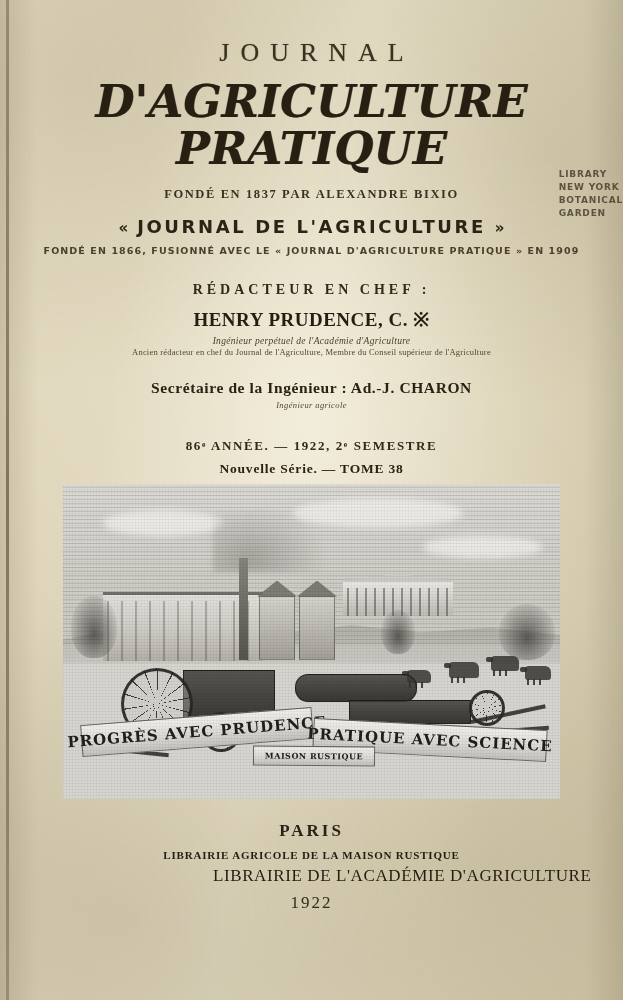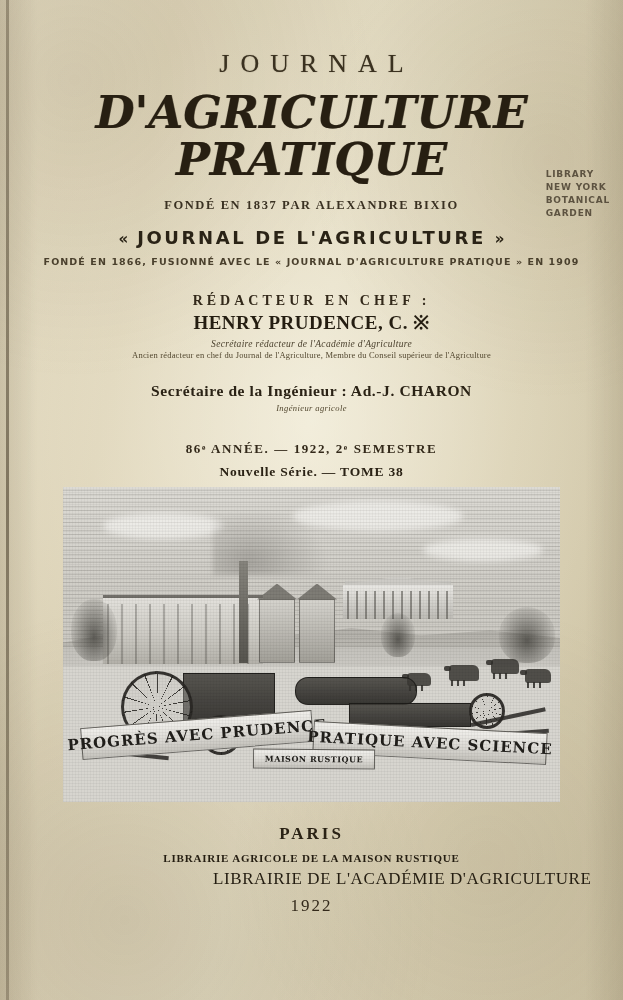--- a/index.html
+++ b/index.html
@@ -43,21 +43,21 @@
     left: 6px; top: 0; bottom: 0;
     width: 3px;
     background: linear-gradient(180deg, rgba(70,58,38,0.35), rgba(70,58,38,0.55), rgba(70,58,38,0.30));
   }
 
   .content {
     position: relative;
     z-index: 2;
     width: 560px;
     margin: 0 auto;
-    padding-top: 49px;
+    padding-top: 38px;
     text-align: center;
     color: #2b2417;
   }
 
   .t-journal {
     font-size: 26px;
     letter-spacing: 11px;
     font-weight: 400;
     color: #3a3120;
     text-shadow: 0 0 1px rgba(60,50,30,0.5);
@@ -105,20 +105,21 @@
     letter-spacing: 1.1px;
     color: #4a402d;
     margin-bottom: 26px;
   }
 
   .t-redacteur {
     font-size: 14px;
     font-weight: 700;
     letter-spacing: 4px;
     color: #33291a;
+    margin-bottom: 8px;
   }
 
   .t-chief {
     font-size: 19px;
     font-weight: 700;
     letter-spacing: 0.5px;
     color: #241d11;
     margin-bottom: 4px;
   }
 
@@ -355,21 +356,21 @@
   .t-year {
     font-size: 17px;
     font-weight: 400;
     letter-spacing: 2px;
     color: #33291a;
   }
 
   
   .stamp {
     position: absolute;
-    right: 13px;
+    right: 0;
     top: 168px;
     text-align: left;
     font-family: "DejaVu Sans", sans-serif;
     font-size: 9px;
     font-weight: 700;
     line-height: 1.45;
     letter-spacing: 0.8px;
     color: #4a4030;
     z-index: 3;
     opacity: 0.85;
@@ -399,21 +400,21 @@
     <div class="t-sub-journal">
       <span class="quote">«</span>
       <span>JOURNAL DE L'AGRICULTURE</span>
       <span class="quote">»</span>
     </div>
 
     <div class="t-fusion">FONDÉ EN 1866, FUSIONNÉ AVEC LE « JOURNAL D'AGRICULTURE PRATIQUE » EN 1909</div>
 
     <div class="t-redacteur">RÉDACTEUR EN CHEF :</div>
     <div class="t-chief">HENRY PRUDENCE, C. ※</div>
-    <div class="t-chief-role">Secrétaire rédacteur de l'Académie d'Agriculture</div>
+    <div class="t-chief-role">Ingénieur perpétuel de l'Académie d'Agriculture</div>
     <div class="t-chief-role2">Ancien rédacteur en chef du Journal de l'Agriculture, Membre du Conseil supérieur de l'Agriculture</div>
 
     <div class="t-secretary">Secrétaire de la Ingénieur : Ad.-J. CHARON</div>
     <div class="t-secretary-role">Ingénieur agricole</div>
 
     <div class="t-annee">86ᵉ ANNÉE. — 1922, 2ᵉ SEMESTRE</div>
     <div class="t-serie">Nouvelle Série. — TOME 38</div>
 
     <div class="engraving-wrap">
       <div class="engraving">

